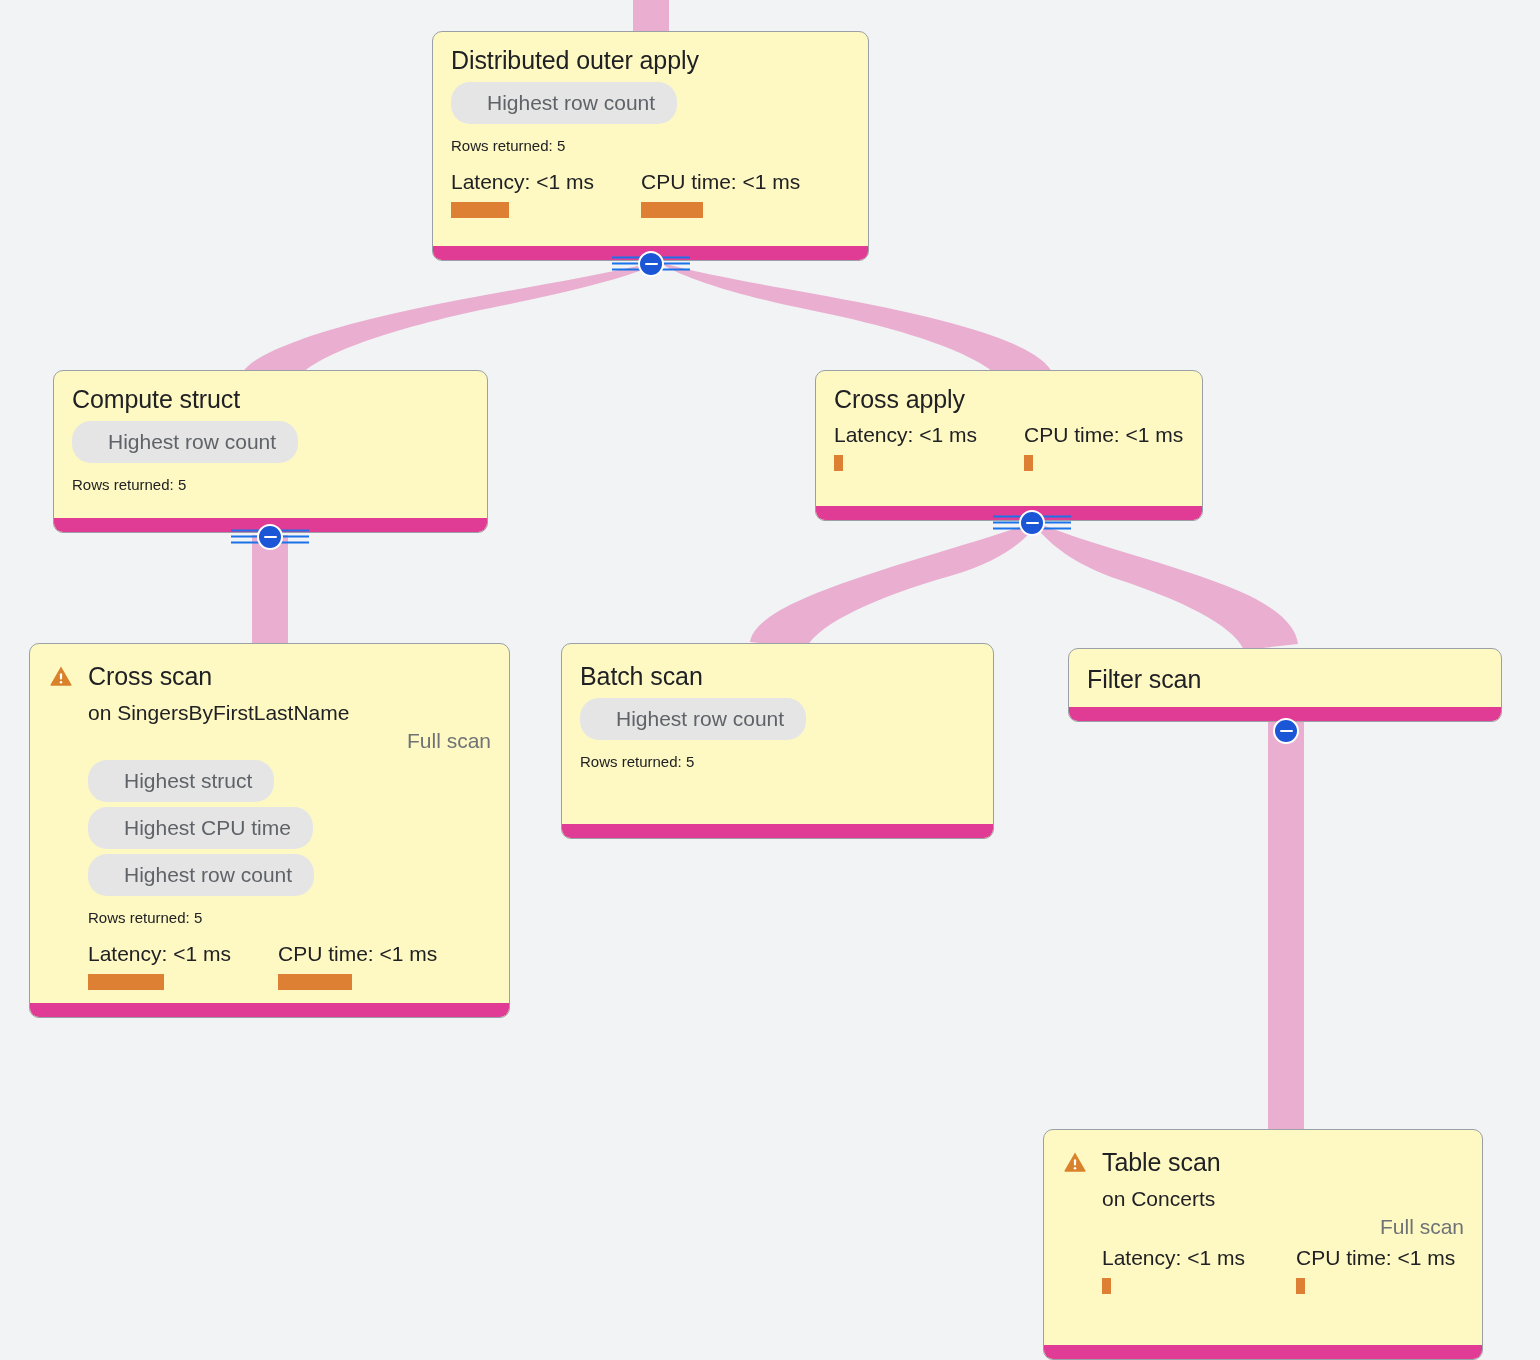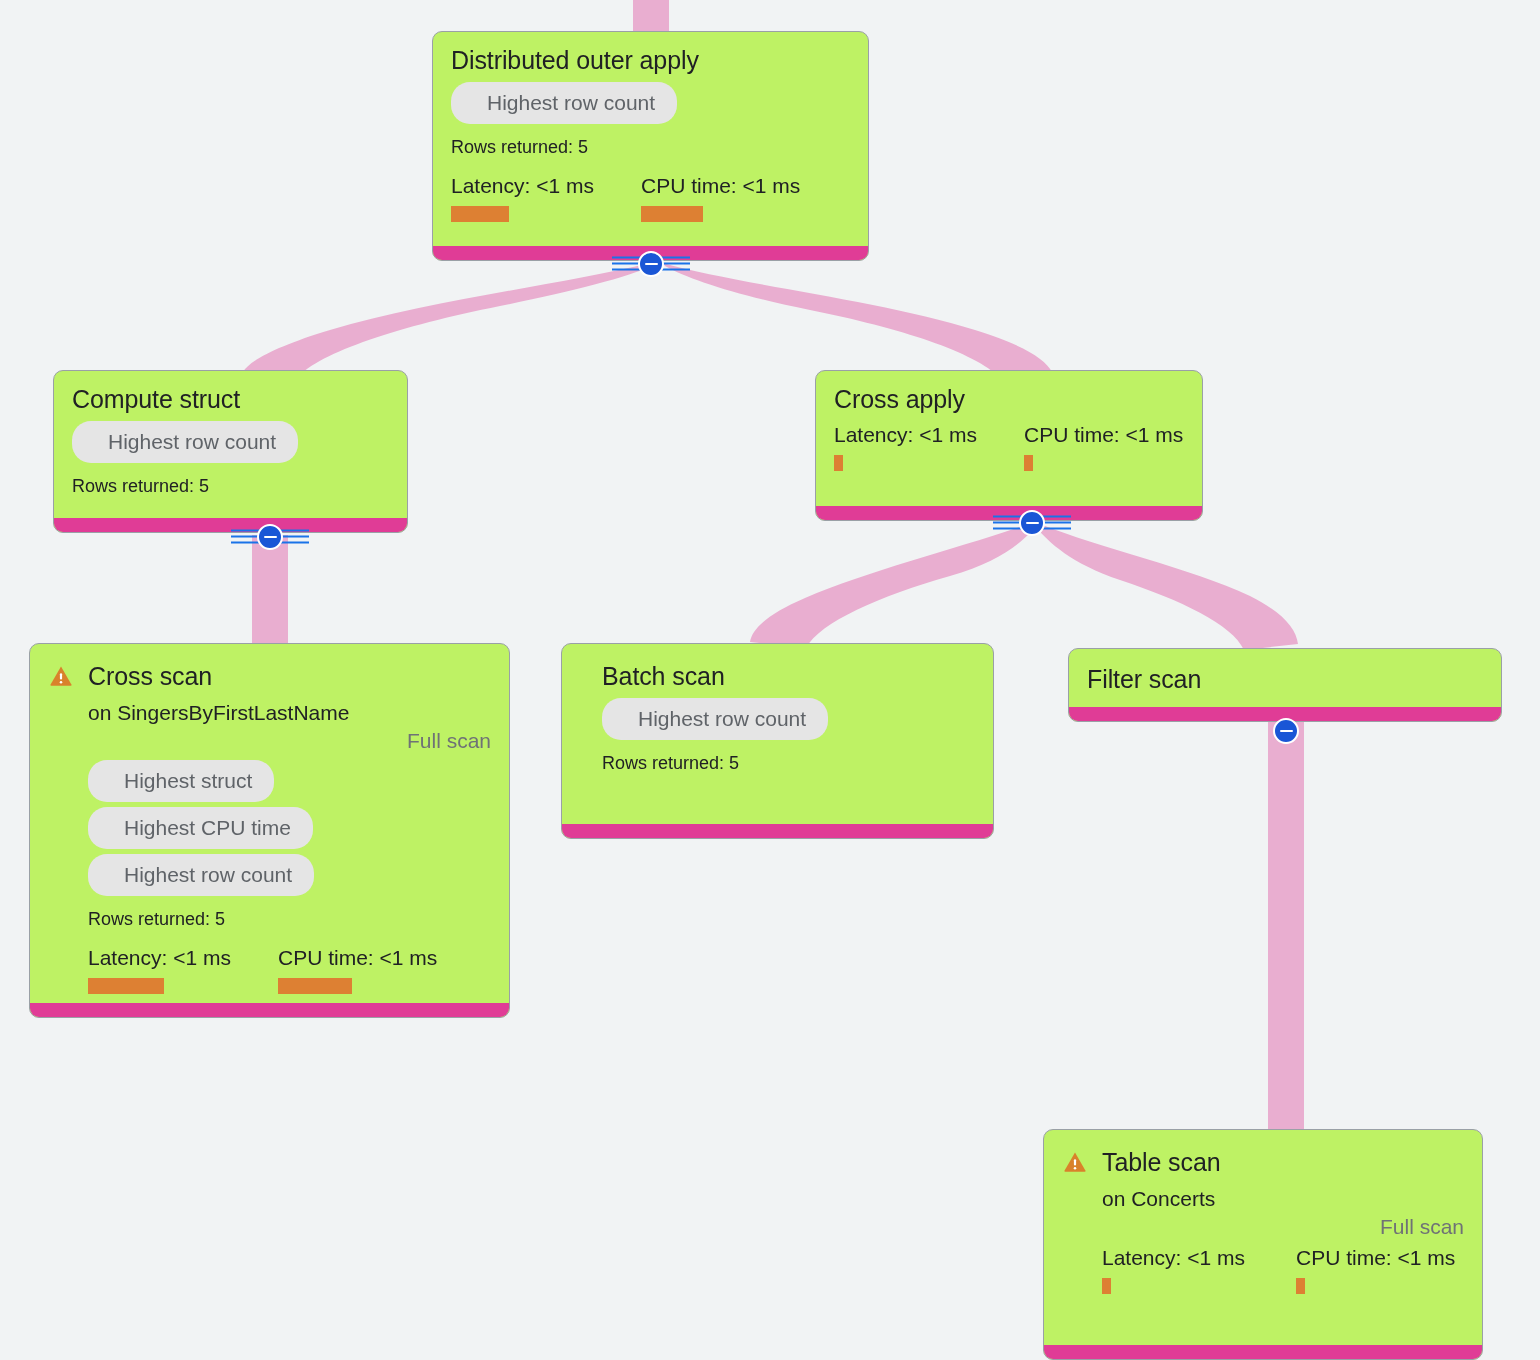--- a/index.html
+++ b/index.html
@@ -21,21 +21,21 @@
     top: 0;
     width: 1540px;
     height: 1360px;
     pointer-events: none;
   }
 
   
   .node {
     position: absolute;
     box-sizing: border-box;
-    background: #bef264;
+    background: #fef9c3;
     border: 1px solid #9aa0a6;
     border-radius: 10px;
     overflow: hidden;
   }
   .node-body {
     padding: 14px 18px 10px 18px;
   }
   .node-foot {
     position: absolute;
     left: 0;
@@ -84,21 +84,21 @@
     background: #e5e5e5;
     color: #5f6368;
     border-radius: 19px;
     font-size: 21px;
     line-height: 1;
     padding: 10px 22px 11px 36px;
     margin-bottom: 5px;
   }
 
   .rows-line {
-    font-size: 18px;
+    font-size: 15px;
     color: #202124;
     margin-top: 8px;
   }
 
   .metrics {
     display: flex;
     margin-top: 16px;
   }
   .metric {
     box-sizing: border-box;
@@ -228,21 +228,21 @@
   </div>
   <div class="toggle" style="left:612px; top:249px;">
     <span class="hatch">
         <i></i>
         <i></i>
         <i></i>
       </span>
     <span class="knob"></span>
   </div>
 
-  <div class="node" style="left:53px; top:370px; width:355px; height:163px;">
+  <div class="node" style="left:53px; top:370px; width:435px; height:163px;">
     <div class="node-body">
       <div class="title-row">
         <span class="node-title">Compute struct</span>
       </div>
       <div class="chips">
         <span class="chip">Highest row count</span>
       </div>
       <div class="rows-line">Rows returned: 5</div>
     </div>
     <div class="node-foot"></div>
@@ -310,21 +310,21 @@
           <div class="metric">
             <div class="metric-label">CPU time: &lt;1 ms</div>
             <div class="metric-bar" style="width:74px;"></div>
           </div>
         </div>
       </div>
     </div>
     <div class="node-foot"></div>
   </div>
 
-  <div class="node" style="left:561px; top:643px; width:433px; height:196px;padding-left:22px;">
+  <div class="node" style="left:561px; top:643px; width:433px; height:196px;">
     <div class="node-body" style="padding:18px 18px 10px 18px;">
       <div class="title-row">
         <span class="node-title">Batch scan</span>
       </div>
       <div class="chips">
         <span class="chip">Highest row count</span>
       </div>
       <div class="rows-line">Rows returned: 5</div>
     </div>
     <div class="node-foot"></div>

